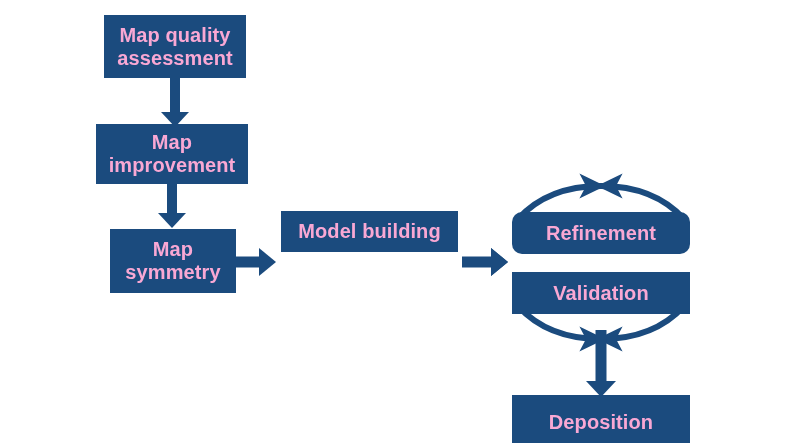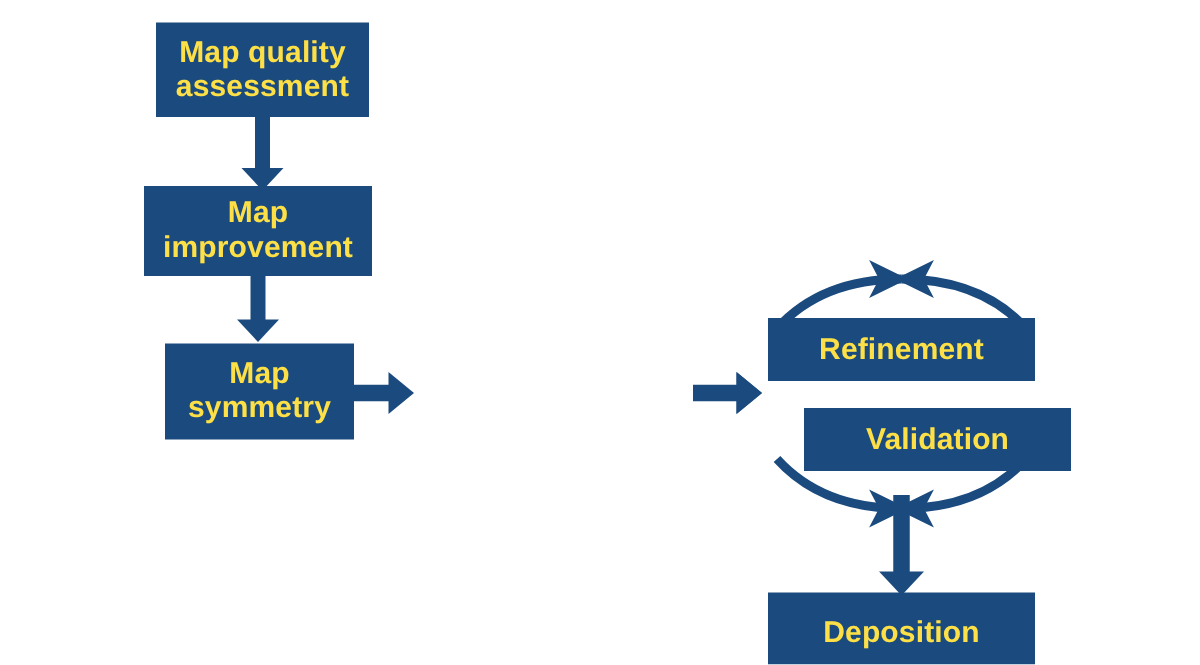--- a/index.html
+++ b/index.html
@@ -11,21 +11,21 @@
     position: relative;
     width: 800px;
     height: 443px;
     background: #ffffff;
     overflow: hidden;
     font-family: "Liberation Sans", sans-serif;
   }
   .node {
     position: absolute;
     background: #1B4B7E;
-    color: #fde047;
+    color: #f9a8d4;
     display: flex;
     align-items: center;
     justify-content: center;
     text-align: center;
     font-size: 20px;
     font-weight: 600;
     line-height: 1.15;
     letter-spacing: 0.1px;
     box-sizing: border-box;
     padding: 2px 6px;
@@ -107,27 +107,30 @@
   <div class="node" style="left:96px; top:124px; width:152px; height:60px;">
     <span class="node-label">Map
 improvement</span>
   </div>
 
   <div class="node" style="left:110px; top:229px; width:126px; height:64px;">
     <span class="node-label">Map
 symmetry</span>
   </div>
 
+  <div class="node" style="left:281px; top:211px; width:177px; height:41px;">
+    <span class="node-label">Model building</span>
+  </div>
 
 
-  <div class="node" style="left:512px; top:212px; width:178px; height:42px;">
+  <div class="node" style="left:512px; top:212px; width:178px; height:42px;border-radius:10px;">
     <span class="node-label">Refinement</span>
   </div>
 
-  <div class="node" style="left:512px; top:272px; width:178px; height:42px;margin-left:24px;">
+  <div class="node" style="left:512px; top:272px; width:178px; height:42px;">
     <span class="node-label">Validation</span>
   </div>
 
   <div class="node" style="left:512px; top:395px; width:178px; height:55px;">
     <span class="node-label">Deposition</span>
   </div>
 
   <svg class="arrows arrows-top" viewBox="0 0 800 443">
     <path d="M491,248 L491,276 L508,262 Z" fill="#1B4B7E"></path>
   </svg>

